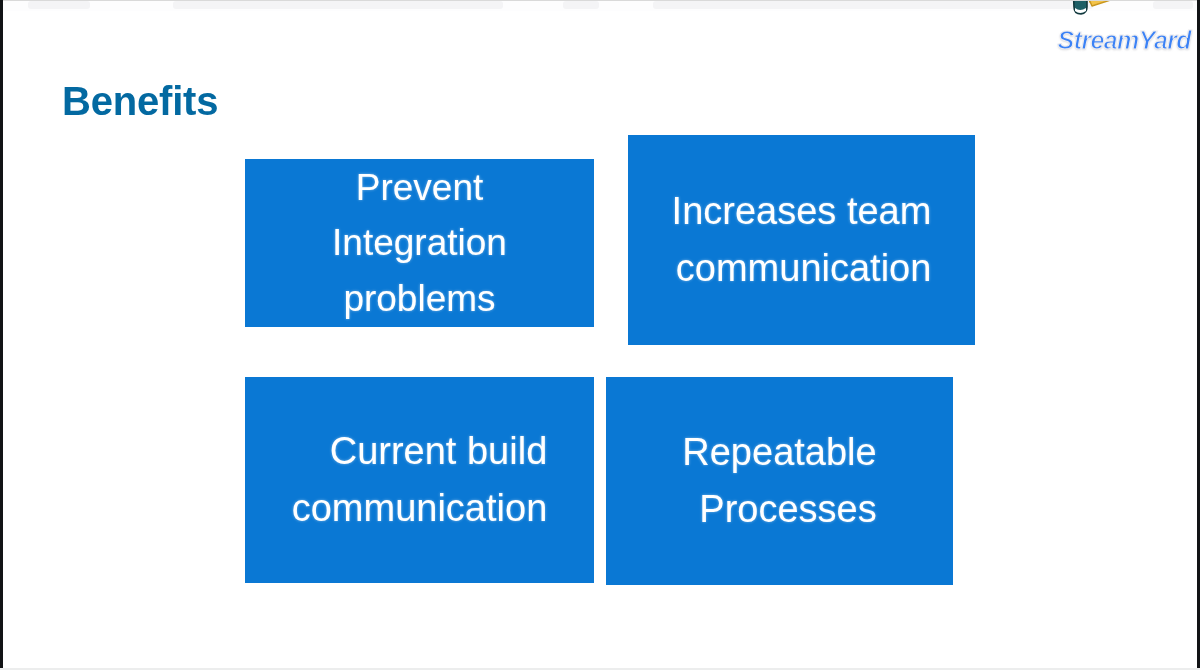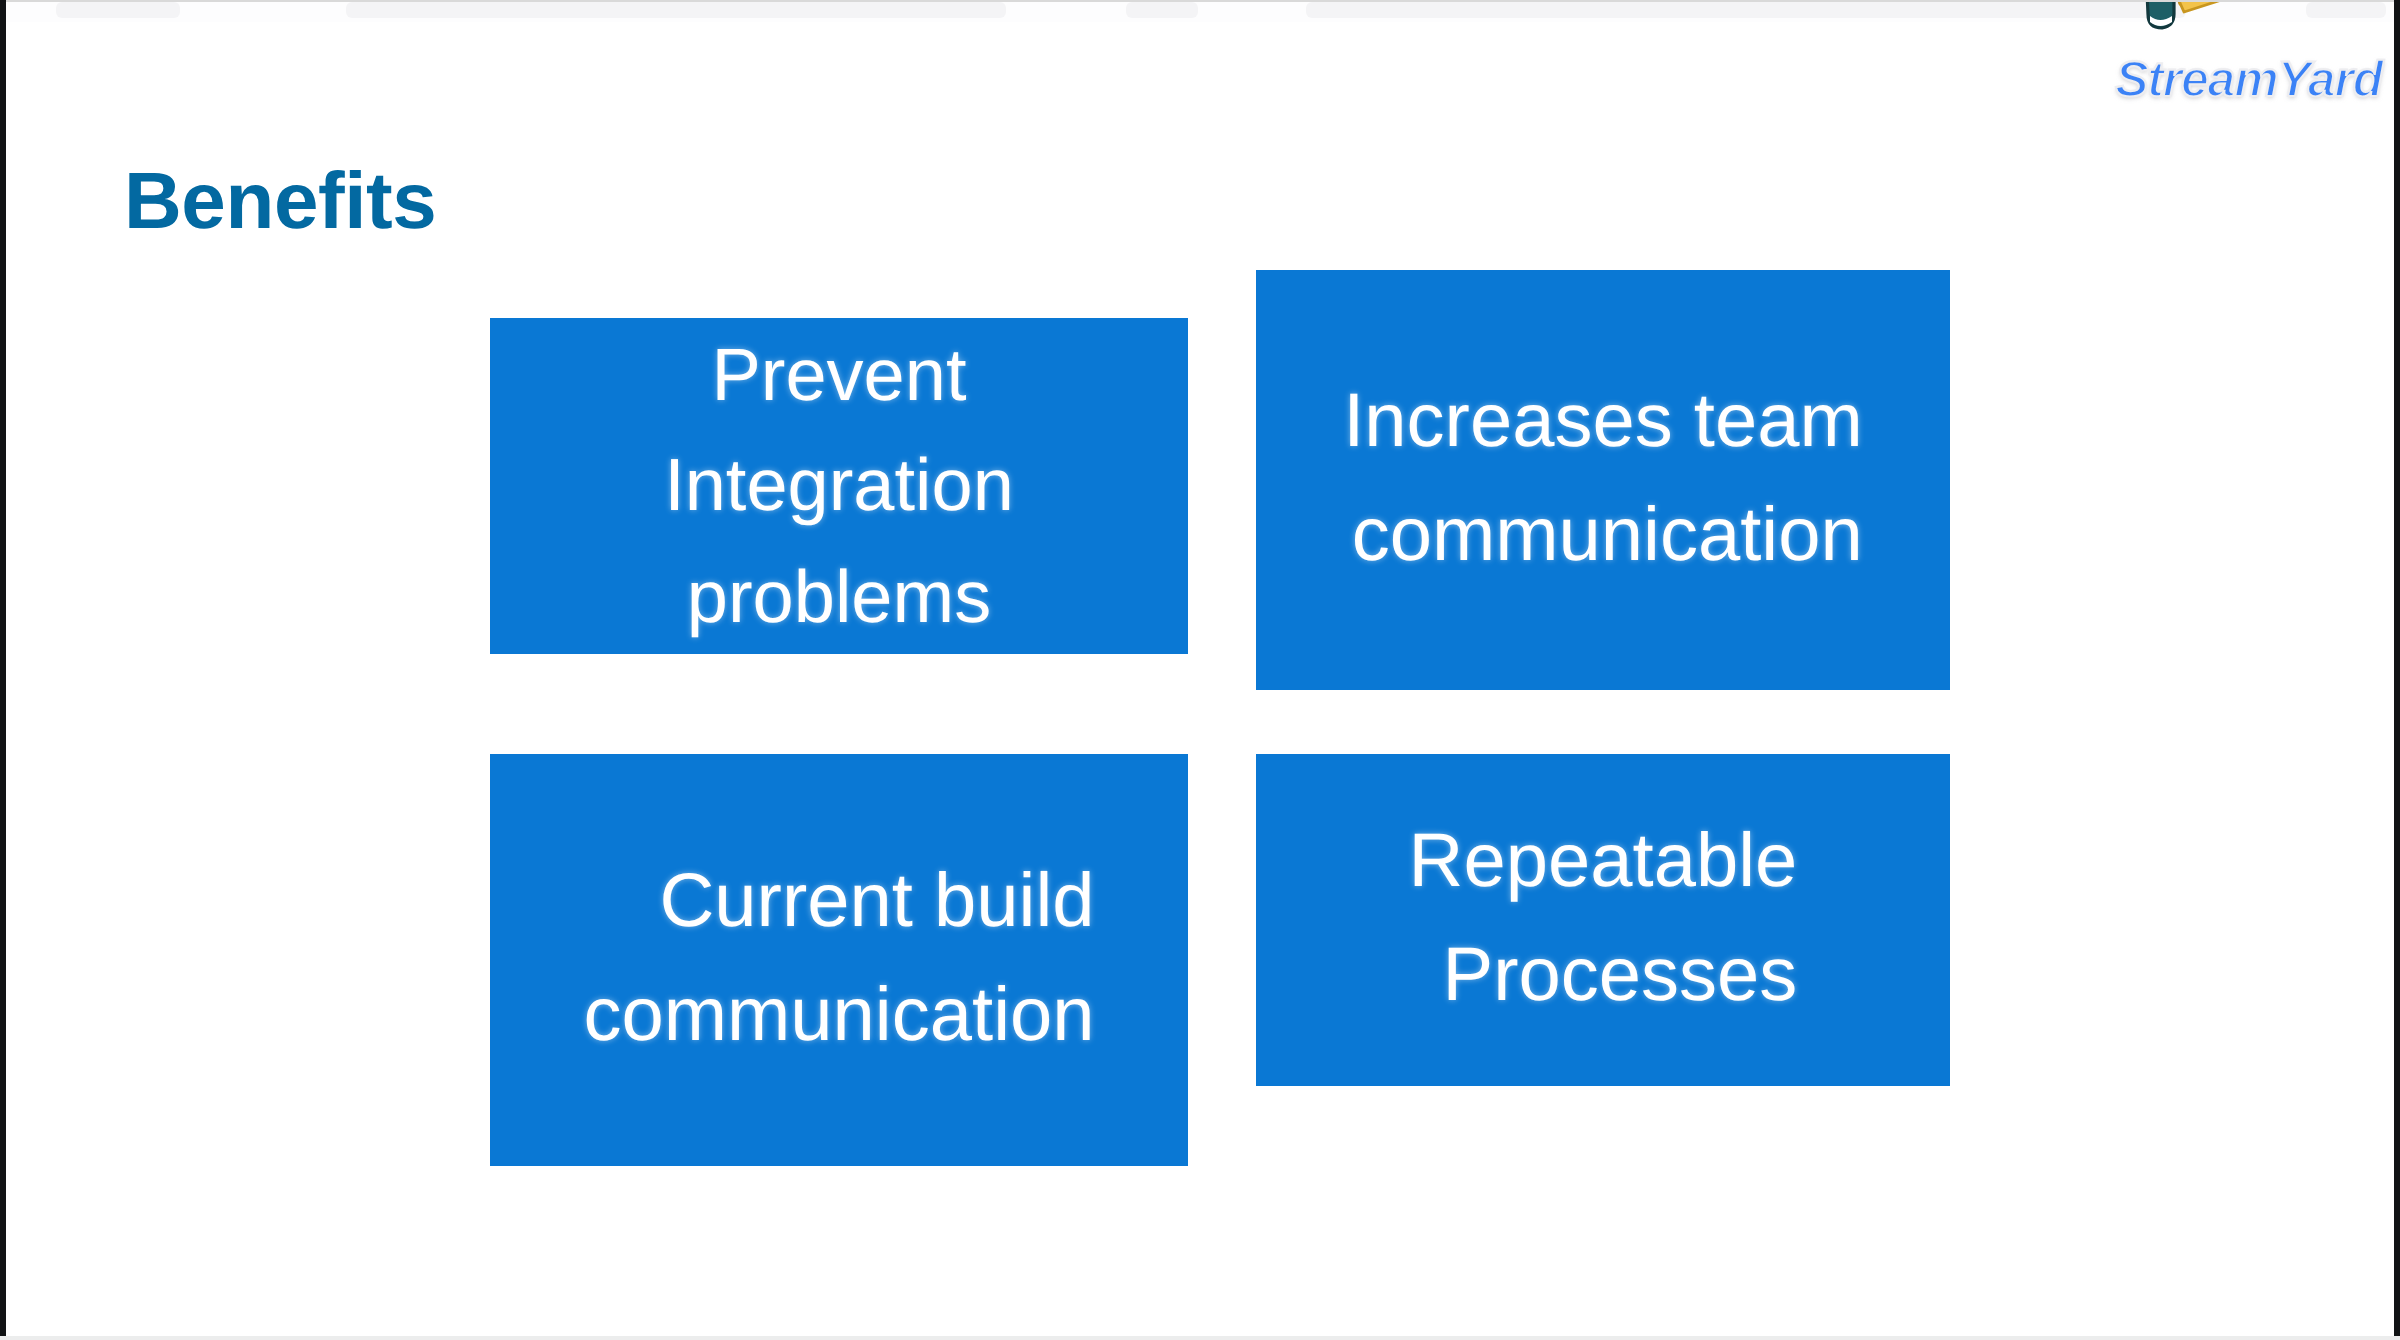--- a/index.html
+++ b/index.html
@@ -84,21 +84,21 @@
     align-items: center;
     justify-content: center;
     text-align: center;
     box-sizing: border-box;
     padding: 6px 14px;
   }
 
   .card-0 { left: 0px;   top: 0px;   width: 349px; height: 168px; margin-top: 24px; }
   .card-1 { left: 383px; top: 0px;   width: 347px; height: 210px; }
   .card-2 { left: 0px;   top: 242px; width: 349px; height: 206px; }
-  .card-3 { left: 383px; top: 242px; width: 347px; height: 166px; }
+  .card-3 { left: 361px; top: 242px; width: 347px; height: 208px; }
 
   .card-text {
     color: #ffffff;
     font-size: 37px;
     font-weight: 400;
     line-height: 1.49;
     text-shadow: 0 0 3px rgba(255,255,255,0.45);
     white-space: pre-line;
   }
   .card-1 .card-text,

